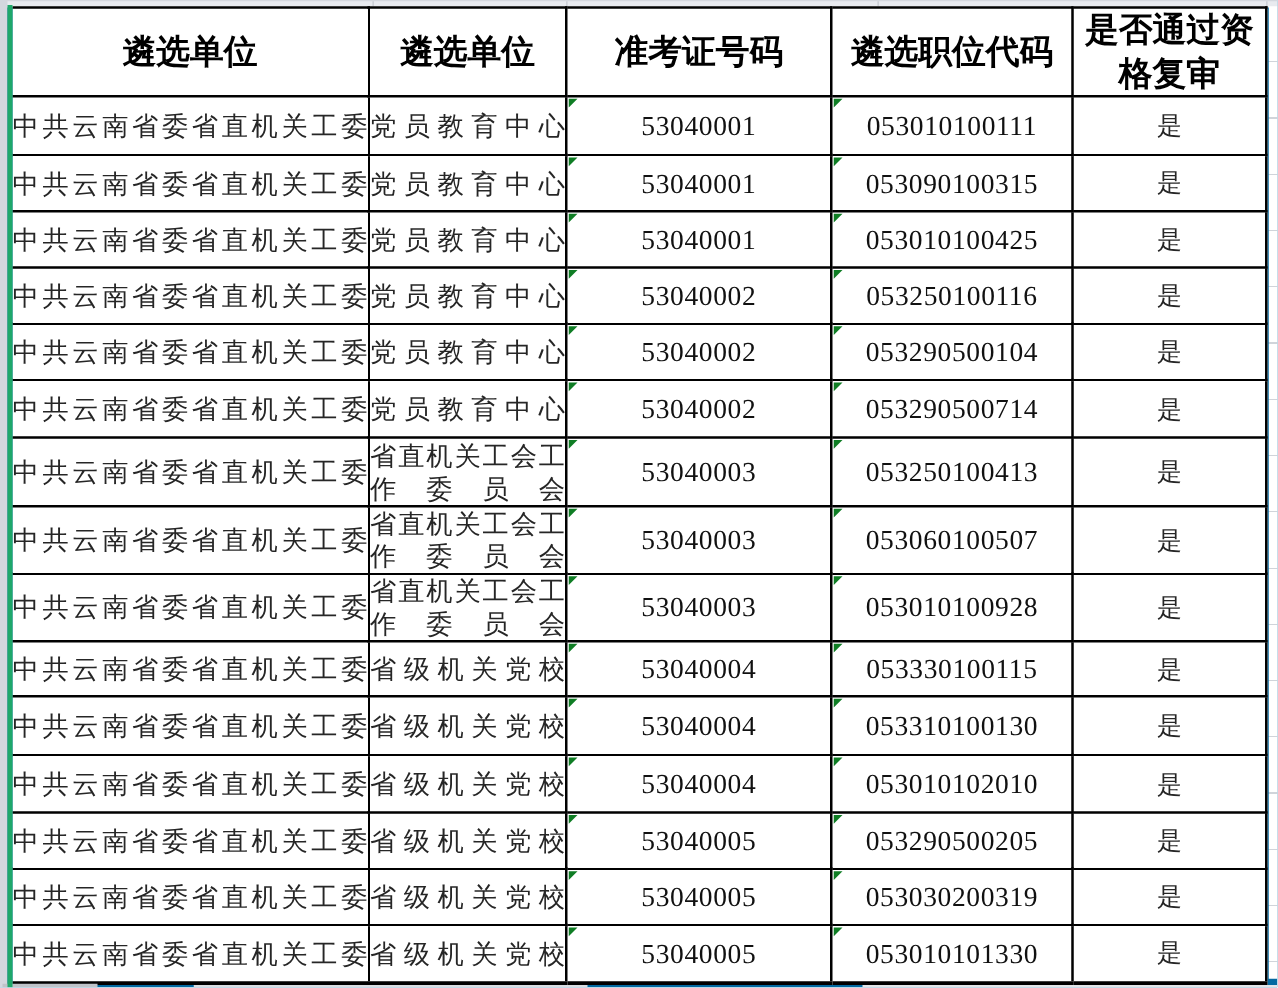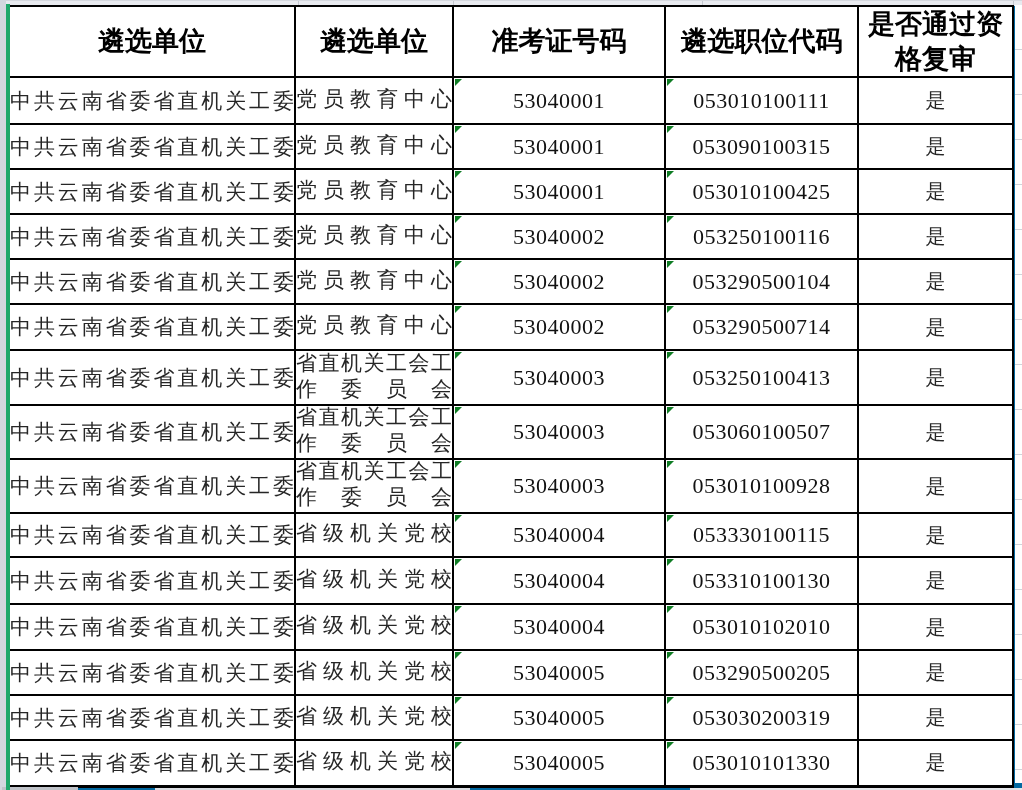--- a/index.html
+++ b/index.html
@@ -66,21 +66,20 @@
     font-size: 21px; color: #262626;
     text-align: justify; text-align-last: justify;
     padding: 0 11px;
     line-height: 1.15;
   }
   td.c-position {
     font-size: 21px; color: #262626;
     text-align: justify; text-align-last: justify;
     padding: 0 10px;
     line-height: 26px;
-    font-family: Liberation Mono, monospace;
   }
   td.c-code, td.c-ticket {
     font-size: 22px; color: #111111;
     text-align: center;
     letter-spacing: 0.5px;
   }
   td.c-passed {
     font-size: 20px; color: #262626;
     text-align: center;
   }

